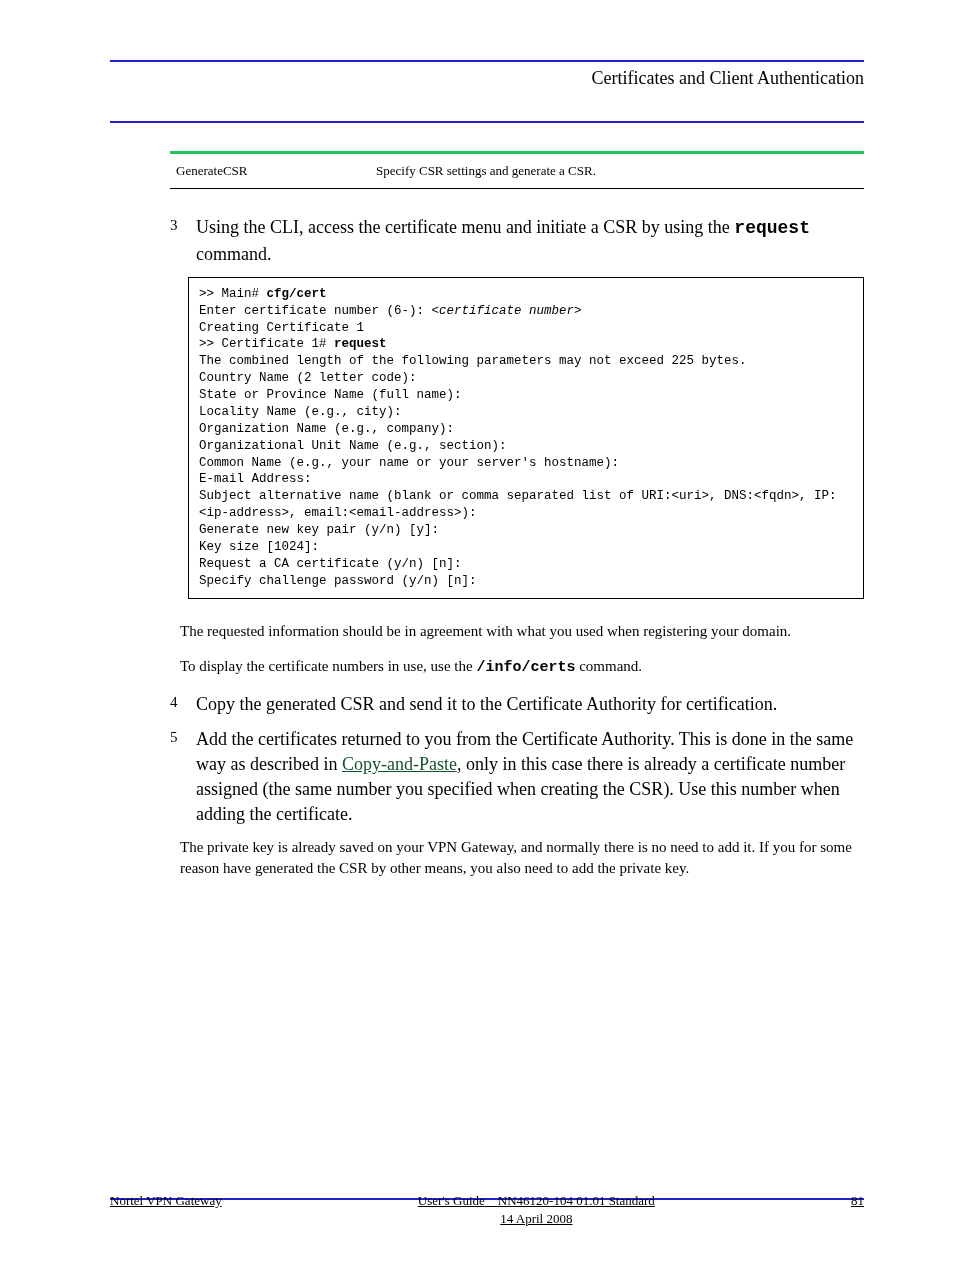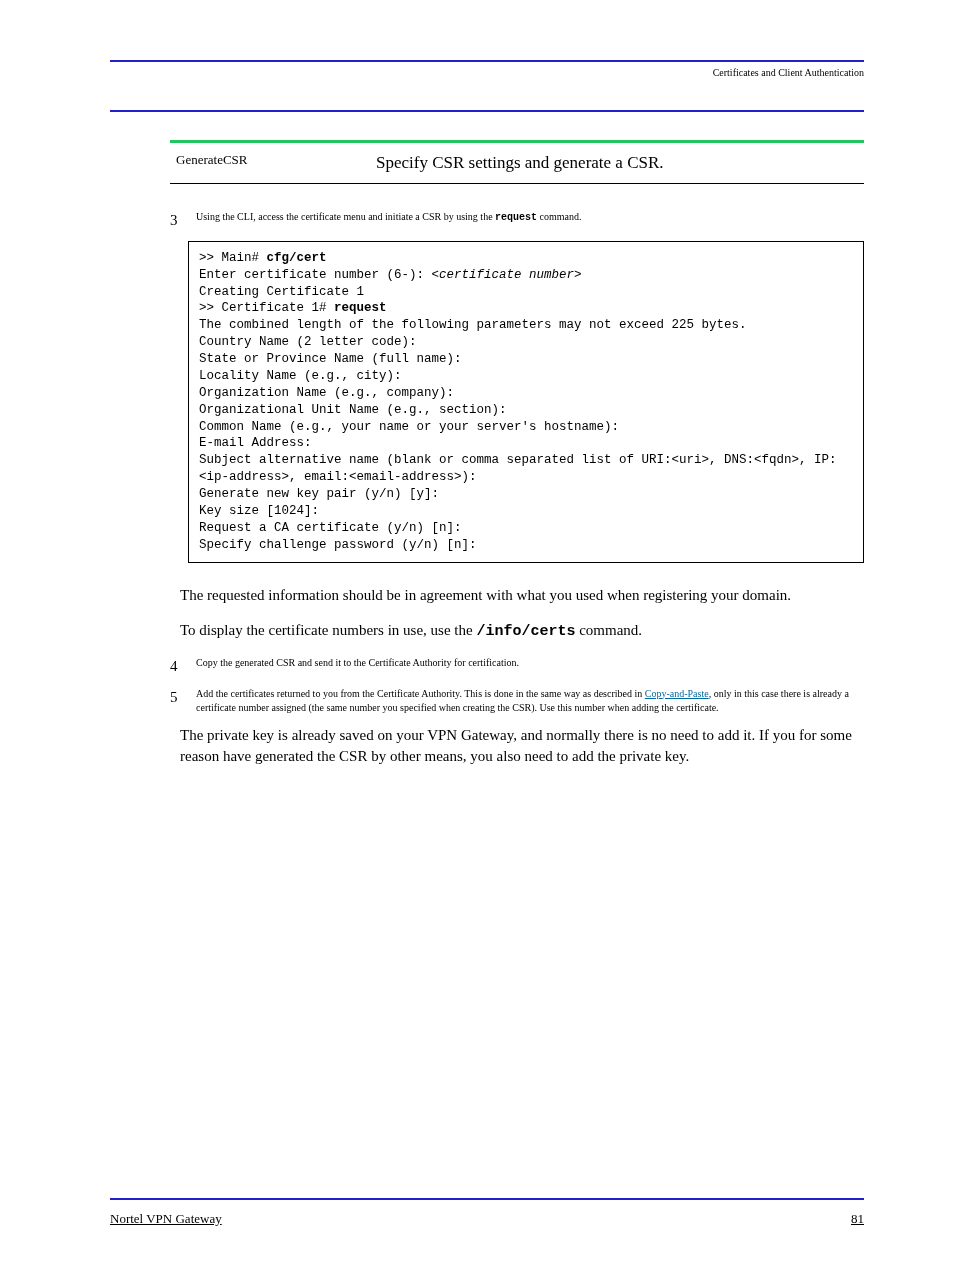--- a/index.html
+++ b/index.html
@@ -17,21 +17,21 @@
     position: relative;
     padding: 60px 90px 50px 110px;
     box-sizing: border-box;
   }
   .header-line {
     border-top: 2px solid #2020cc;
     margin-bottom: 4px;
   }
   .header-text {
     text-align: right;
-    font-size: 10px;
+    font-size: 18px;
     margin-bottom: 30px;
   }
   .header-line-2 {
     border-top: 2px solid #2020cc;
     margin-bottom: 28px;
   }
   .content {
     margin-left: 60px;
   }
   .table-row {
@@ -41,33 +41,33 @@
     padding: 8px 0;
     margin-bottom: 26px;
   }
   .table-cell-left {
     width: 200px;
     font-size: 13px;
     padding-left: 6px;
   }
   .table-cell-right {
     flex: 1;
-    font-size: 17px;
+    font-size: 13px;
   }
   .numbered {
     display: flex;
     margin-bottom: 10px;
   }
   .numbered .num {
     width: 26px;
     font-size: 15px;
   }
   .numbered .txt {
     flex: 1;
-    font-size: 10px;
+    font-size: 18px;
   }
   .code-block {
     border: 1px solid #000;
     padding: 8px 10px;
     margin: 8px 0 22px 18px;
     font-family: 'Courier New', monospace;
     font-size: 12.5px;
     line-height: 1.35;
     white-space: pre-wrap;
   }
@@ -76,21 +76,21 @@
   .para {
     margin-left: 10px;
     font-size: 15px;
     margin-bottom: 14px;
   }
   .mono-bold {
     font-family: 'Courier New', monospace;
     font-weight: bold;
   }
   .link {
-    color: #0369a1;
+    color: #14532d;
     text-decoration: underline;
     font-family: Liberation Serif, serif;
   }
   .footer-line {
     position: absolute;
     left: 110px;
     right: 90px;
     bottom: 72px;
     border-top: 2px solid #2020cc;
   }
@@ -165,15 +165,19 @@
         <span>Add the certificates returned to you from the Certificate Authority. This is done in the same way as described in </span><span class="link">Copy-and-Paste</span><span>, only in this case there is already a certificate number assigned (the same number you specified when creating the CSR). Use this number when adding the certificate.</span>
       </div>
     </div>
 
     <div class="para">The private key is already saved on your VPN Gateway, and normally there is no need to add it. If you for some reason have generated the CSR by other means, you also need to add the private key.</div>
   </div>
 
   <div class="footer-line"></div>
   <div class="footer">
     <div>Nortel VPN Gateway</div>
+    <div class="footer-center">
+      <span>User's Guide</span>&nbsp;&nbsp;&nbsp;&nbsp;<span>NN46120-104 01.01 Standard</span><br>
+      <span>14 April 2008</span>
+    </div>
     <div>81</div>
   </div>
 </div>
 
 </body></html>

